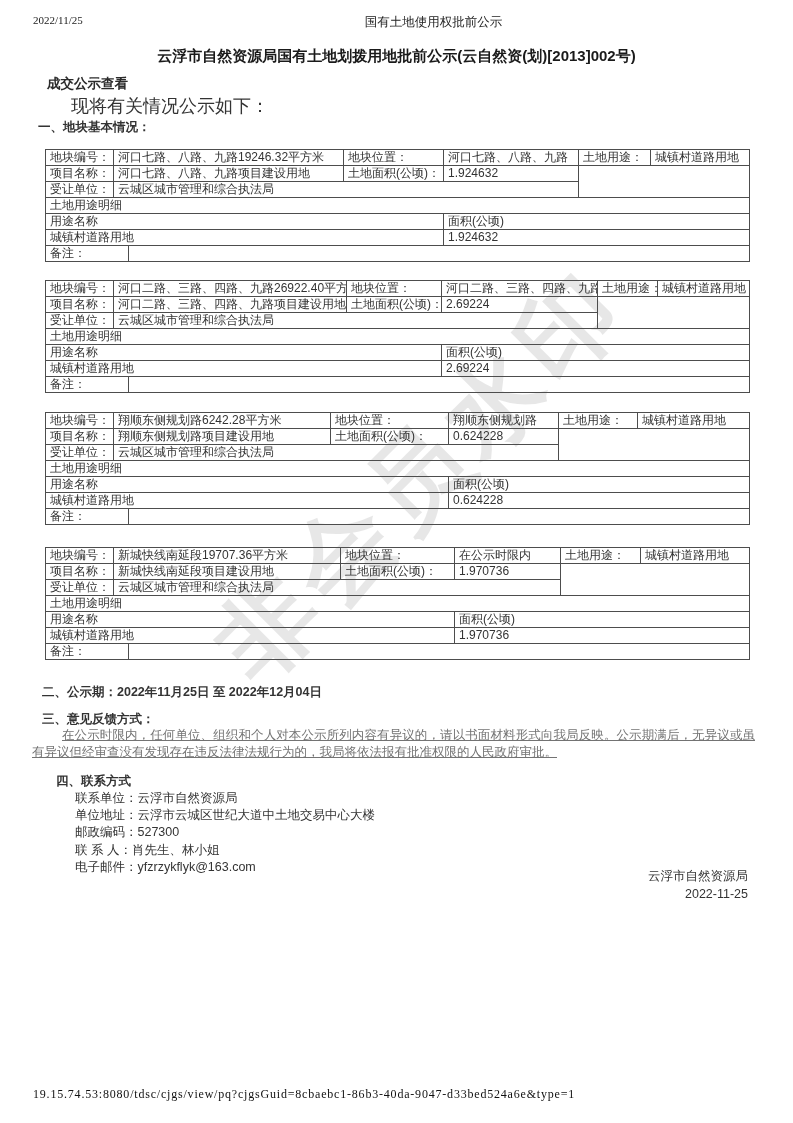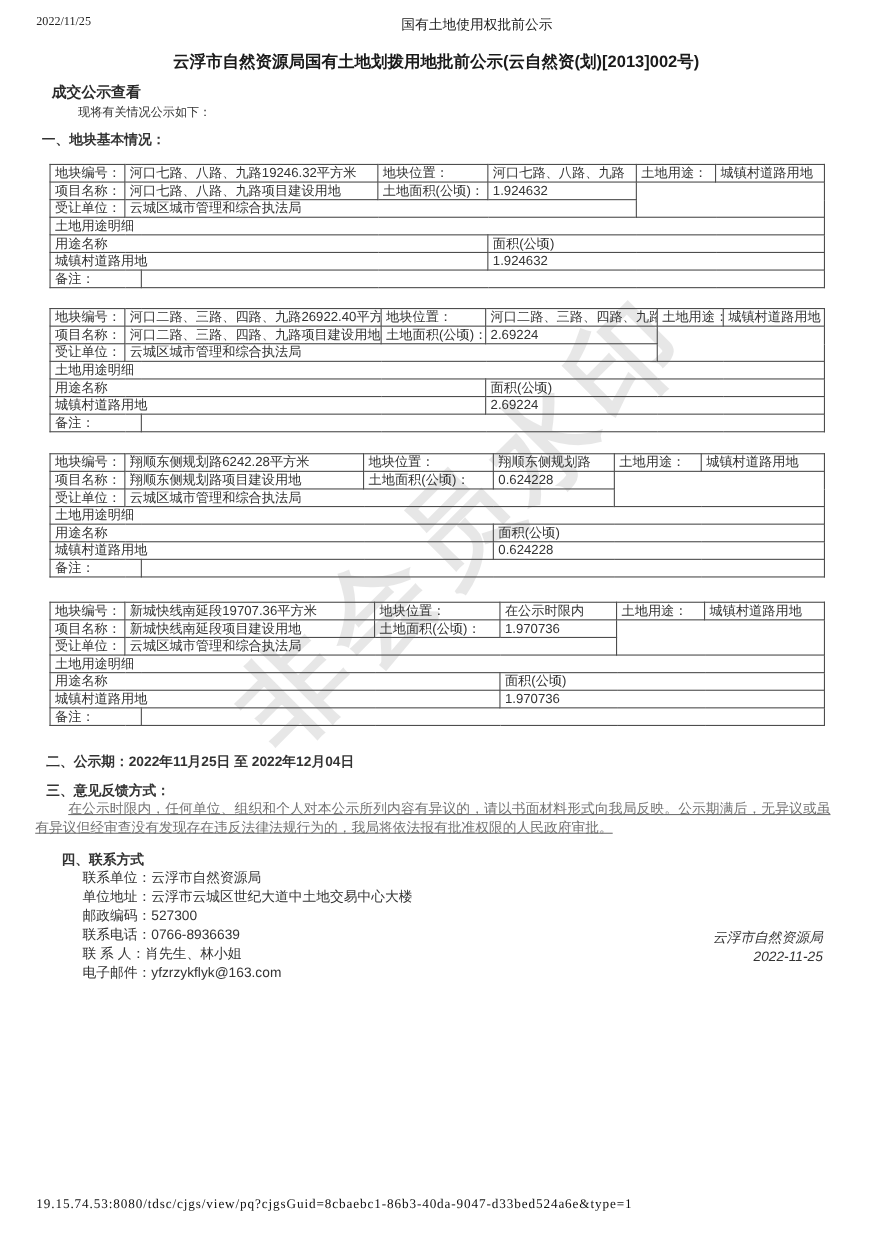--- a/index.html
+++ b/index.html
@@ -51,33 +51,33 @@
   }
   .main-title {
     position: absolute; left: 0; top: 47px; width: 100%;
     text-align: center; font-size: 15px; font-weight: bold; color: #1a1a1a;
     white-space: nowrap;
   }
   .view-link {
     position: absolute; left: 47px; top: 75px;
     font-size: 13.5px; font-weight: bold; color: #2b2b2b;
   }
-  .intro { position: absolute; left: 71px; top: 94px; font-size: 11px; }
+  .intro { position: absolute; left: 71px; top: 94px; font-size: 18px; }
   .sec { position: absolute; font-size: 12.5px; color: #333; white-space: nowrap; font-weight: bold; }
   .sec1 { left: 38px; top: 119px; }
   .sec2 { left: 42px; top: 684px; }
   .sec3 { left: 42px; top: 711px; }
   .sec4 { left: 56px; top: 773px; text-align: center; }
   .para {
     position: absolute; left: 32px; top: 727px; width: 723px;
     font-size: 12.5px; line-height: 16.5px; text-indent: 30px;
     text-align: justify; color: #737373; text-decoration: underline;
   }
   .contact { position: absolute; left: 75px; top: 790px; font-size: 12.5px; line-height: 17.2px; }
-  .signature { position: absolute; right: 45px; top: 843px; text-align: right; font-size: 12.5px; line-height: 18px; font-style: italic; }
+  .signature { position: absolute; right: 45px; top: 867px; text-align: right; font-size: 12.5px; line-height: 18px; }
   
   table.parcel {
     position: absolute; left: 45px;
     width: 704px;
     border-collapse: collapse;
     table-layout: fixed;
   }
   .pt1 { top: 149px; } .pt2 { top: 280px; } .pt3 { top: 412px; } .pt4 { top: 547px; }
   table.parcel td {
     border: 1px solid #4d4d4d;
@@ -305,21 +305,20 @@
 
     <div class="sec sec2">二、公示期：2022年11月25日 至 2022年12月04日</div>
     <div class="sec sec3">三、意见反馈方式：</div>
     <p class="para">在公示时限内，任何单位、组织和个人对本公示所列内容有异议的，请以书面材料形式向我局反映。公示期满后，无异议或虽有异议但经审查没有发现存在违反法律法规行为的，我局将依法报有批准权限的人民政府审批。</p>
     <div class="sec sec4">四、联系方式</div>
 
     <div class="contact">
       <div>联系单位：云浮市自然资源局</div>
       <div>单位地址：云浮市云城区世纪大道中土地交易中心大楼</div>
       <div>邮政编码：527300</div>
-      <div>联系电话：0766-8936639</div>
       <div>联 系 人：肖先生、林小姐</div>
       <div>电子邮件：yfzrzykflyk@163.com</div>
     </div>
 
     <div class="signature">
       <div>云浮市自然资源局</div>
       <div>2022-11-25</div>
     </div>
 
     <div class="print-footer">19.15.74.53:8080/tdsc/cjgs/view/pq?cjgsGuid=8cbaebc1-86b3-40da-9047-d33bed524a6e&amp;type=1</div>

